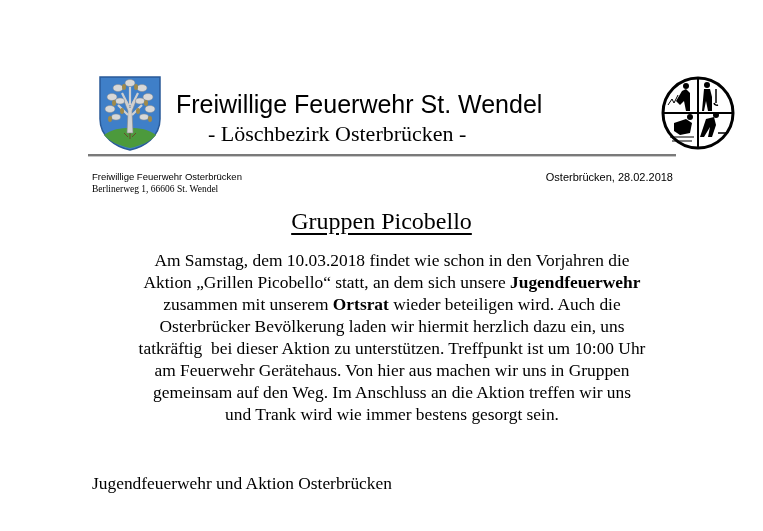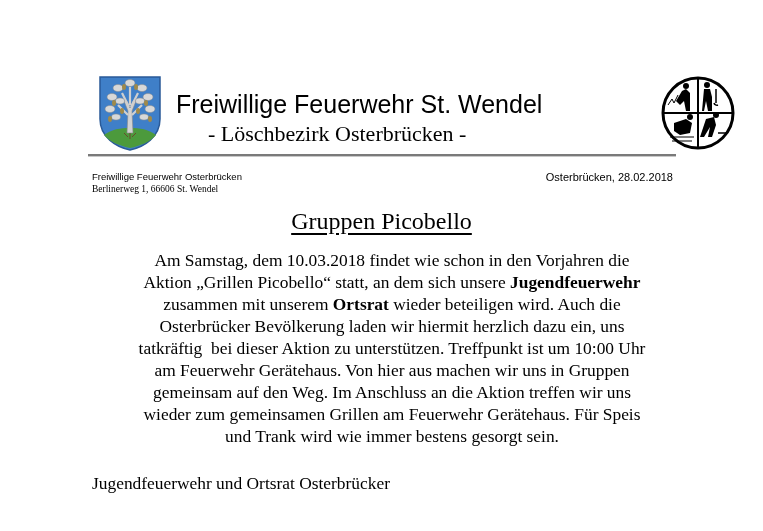--- a/index.html
+++ b/index.html
@@ -208,21 +208,18 @@
     <span class="body-line">
       <span style="white-space:pre">tatkräftig  bei dieser Aktion zu unterstützen. Treffpunkt ist um 10:00 Uhr</span>
     </span>
     <span class="body-line">
       <span>am Feuerwehr Gerätehaus. Von hier aus machen wir uns in Gruppen</span>
     </span>
     <span class="body-line">
       <span>gemeinsam auf den Weg. Im Anschluss an die Aktion treffen wir uns</span>
     </span>
     <span class="body-line">
-      <span>wieder zum gemeinsamen Grillen am Feuerwehr Gerätehaus. Für Speis</span>
-    </span>
-    <span class="body-line">
       <span>und Trank wird wie immer bestens gesorgt sein.</span>
     </span>
   </div>
 
-  <div class="signature">Jugendfeuerwehr und Ortsrat Osterbrücker</div>
+  <div class="signature">Jugendfeuerwehr und Aktion Osterbrücken</div>
 </div>
 
 </body></html>

